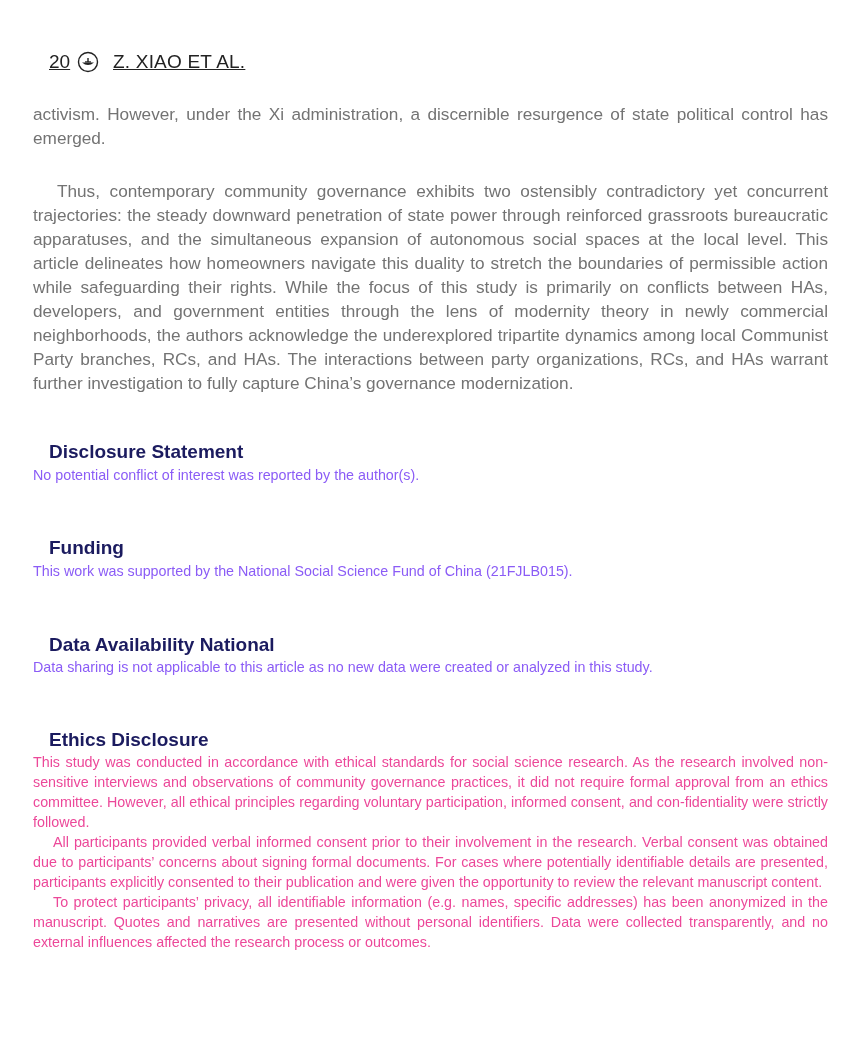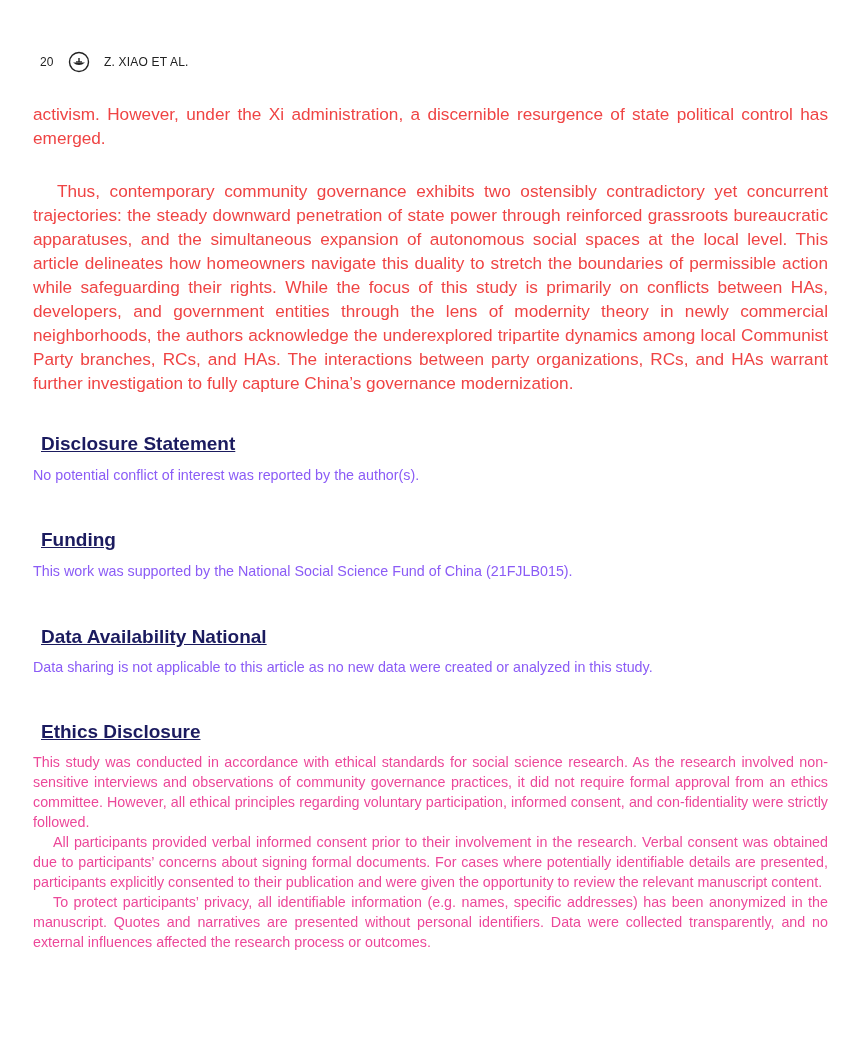--- a/index.html
+++ b/index.html
@@ -17,55 +17,55 @@
     }
     .page {
       position: absolute;
       left: 33px;
       top: 0;
       width: 795px;
     }
     .running-head {
       position: absolute;
       top: 51px;
-      left: 7px;
+      left: 16px;
       height: 22px;
       display: flex;
       align-items: center;
-      font-size: 12px;
+      font-size: 19px;
       color: #222;
+      text-decoration: underline;
     }
     .running-head .page-num { width: 28px; }
     .running-head .logo {
       width: 22px; height: 22px;
       margin-right: 14px;
       display: inline-block;
     }
     .running-head .authors { letter-spacing: 0.2px; }
 
     .body-para {
       position: absolute;
       left: 0;
       width: 795px;
       font-size: 17.2px;
       line-height: 24px;
       text-align: justify;
       margin: 0;
-      color: #ef4444;
+      color: #737373;
     }
     .indent { text-indent: 24px; margin-top: 29px; }
 
     .section-heading {
       position: absolute;
       left: 0;
-      margin: 8px;
+      margin: 16px;
       font-size: 19px;
       font-weight: bold;
       color: #1b1b5f;
-      text-decoration: underline;
     }
     .small-para {
       position: absolute;
       left: 0;
       width: 795px;
       margin: 0;
       font-size: 14.3px;
       line-height: 20px;
       text-align: justify;
       color: #8b5cf6;

